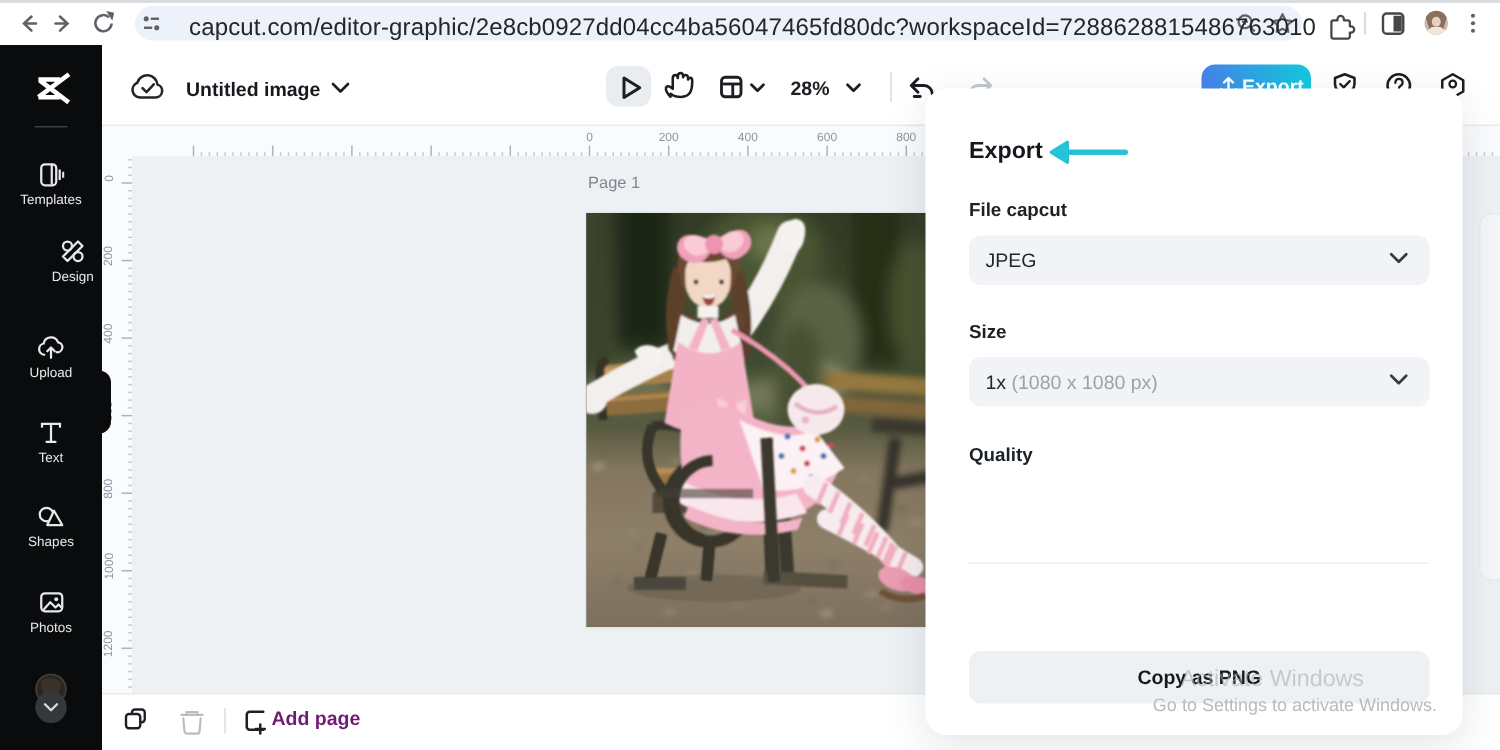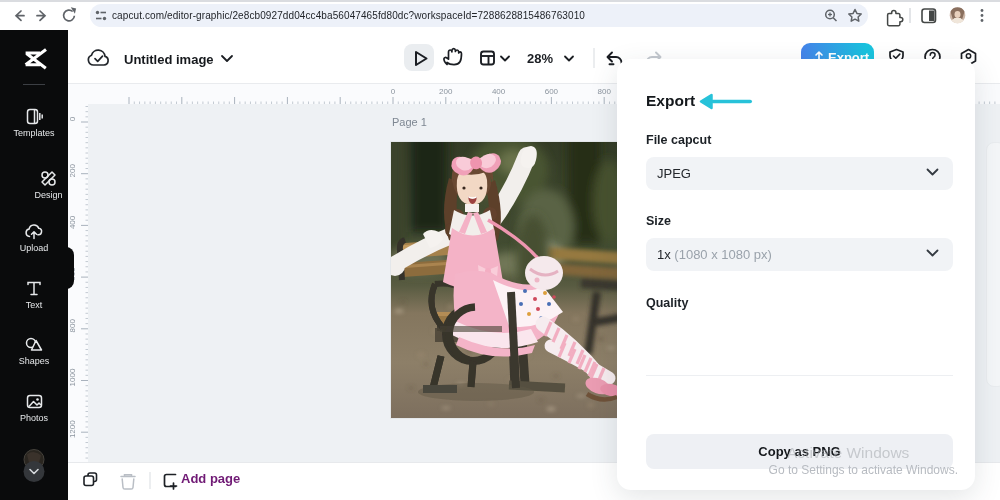--- a/index.html
+++ b/index.html
@@ -4,21 +4,21 @@
 <style>
   * { margin:0; padding:0; box-sizing:border-box; }
   html,body { width:1000px; height:500px; overflow:hidden; font-family:"Liberation Sans", sans-serif; }
   .abs { position:absolute; }
   #stage { position:relative; width:1000px; height:500px; background:#fff; }
 
   
   #chrome { left:0; top:0; width:1000px; height:30px; background:#fff; }
   #chrome .topline { left:0; top:0; width:1000px; height:2px; background:#dadce0; }
   #omni { left:90px; top:4px; width:778px; height:23px; background:#edf1f9; border-radius:12px; }
-  #url { left:112px; top:10px; font-size:10px; letter-spacing:-0.3px; color:#23262b; letter-spacing:0.1px; }
+  #url { left:126px; top:10px; font-size:16px; letter-spacing:-0.3px; color:#23262b; letter-spacing:0.1px; }
 
   
   #topbar { left:68px; top:30px; width:932px; height:54px; background:#fff; border-bottom:1px solid #e9ebee; }
   #title { left:124px; top:52px; font-size:13px; font-weight:700; color:#16191d; }
   #selbtn { left:404px; top:44px; width:30px; height:27px; background:#eaedf0; border-radius:8px; }
   #zoomtxt { left:527px; top:51px; font-size:13px; font-weight:700; color:#1b1e23; }
   #exportbtn { left:801px; top:43px; width:73px; height:30px; border-radius:9px;
     background:linear-gradient(90deg,#4583ea 0%,#19c3de 90%); color:#fff; font-size:13px; font-weight:700; }
   #exportbtn span { position:absolute; left:27px; top:7px; }
 
@@ -613,21 +613,21 @@
     <div class="abs" style="left:23px;top:54px;width:22px;height:1px;background:#3c3f44;"></div>
     <div class="sbitem" style="top:78px;">
       <svg width="17" height="17" viewBox="0 0 17 17">
           <rect x="1.5" y="1.5" width="10" height="14" rx="2.5" stroke="#e6e8ea" stroke-width="1.5" fill="none"></rect>
           <line x1="8.5" y1="2" x2="8.5" y2="15" stroke="#e6e8ea" stroke-width="1.5"></line>
           <line x1="13.8" y1="5" x2="13.8" y2="12" stroke="#e6e8ea" stroke-width="1.5"></line>
           <line x1="16.2" y1="6.5" x2="16.2" y2="10.5" stroke="#e6e8ea" stroke-width="1.5"></line>
         </svg>
       Templates
     </div>
-    <div class="sbitem" style="top:140px;padding-left:29px;">
+    <div class="sbitem" style="top:129px;padding-left:29px;">
       <svg width="17" height="17" viewBox="0 0 17 17">
           <circle cx="5" cy="5" r="3" stroke="#e6e8ea" stroke-width="1.5" fill="none"></circle>
           <circle cx="12" cy="12" r="3" stroke="#e6e8ea" stroke-width="1.5" fill="none"></circle>
           <path d="M12 2 L15 5 L5 15 L2 12 Z" stroke="#e6e8ea" stroke-width="1.5" fill="none" stroke-linejoin="round"></path>
         </svg>
       Design
     </div>
     <div class="sbitem" style="top:193px;">
       <svg width="18" height="17" viewBox="0 0 18 17">
           <path d="M4.5 13.5 a3.8 3.8 0 0 1 -0.4 -7.5 a5 5 0 0 1 9.6 -0.8 a3.3 3.3 0 0 1 -0.9 6.6" stroke="#e6e8ea" stroke-width="1.5" fill="none" stroke-linecap="round"></path>

